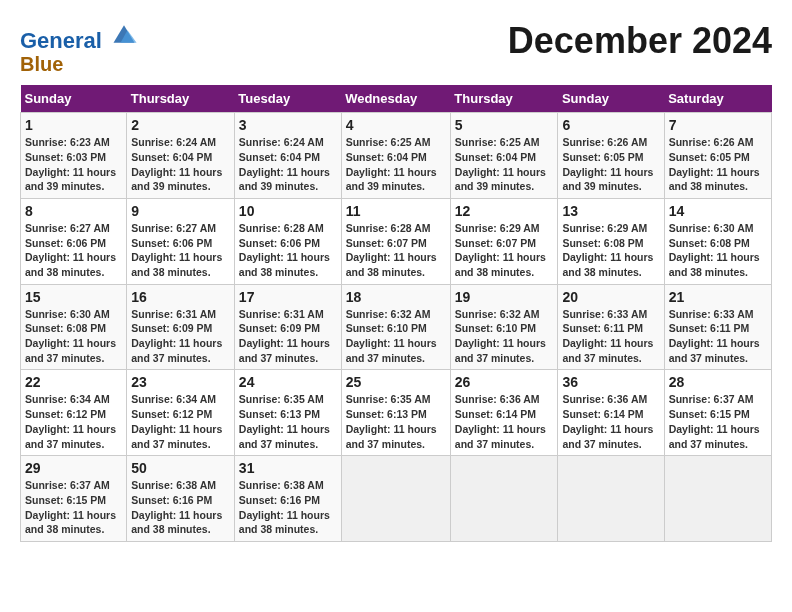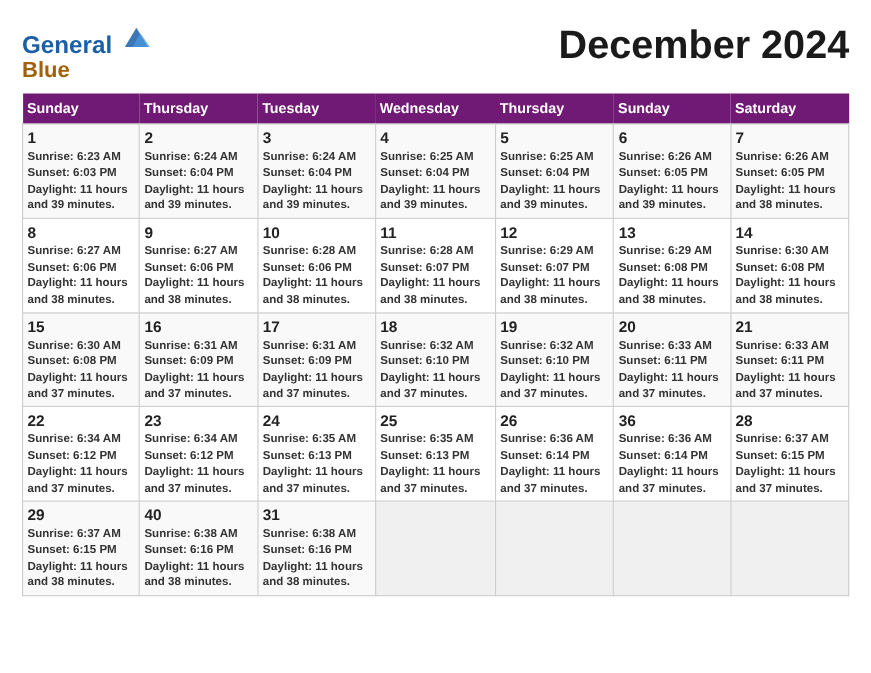--- a/index.html
+++ b/index.html
@@ -358,21 +358,21 @@
       <tr>
         <td>
           <span class="day-number">29</span>
 <div class="day-info">
   Sunrise: 6:37 AM<br>
   Sunset: 6:15 PM<br>
   Daylight: 11 hours and 38 minutes.
 </div>
         </td>
         <td>
-          <span class="day-number">40</span>
+          <span class="day-number">50</span>
 <div class="day-info">
   Sunrise: 6:38 AM<br>
   Sunset: 6:16 PM<br>
   Daylight: 11 hours and 38 minutes.
 </div>
         </td>
         <td>
           <span class="day-number">31</span>
 <div class="day-info">
   Sunrise: 6:38 AM<br>

